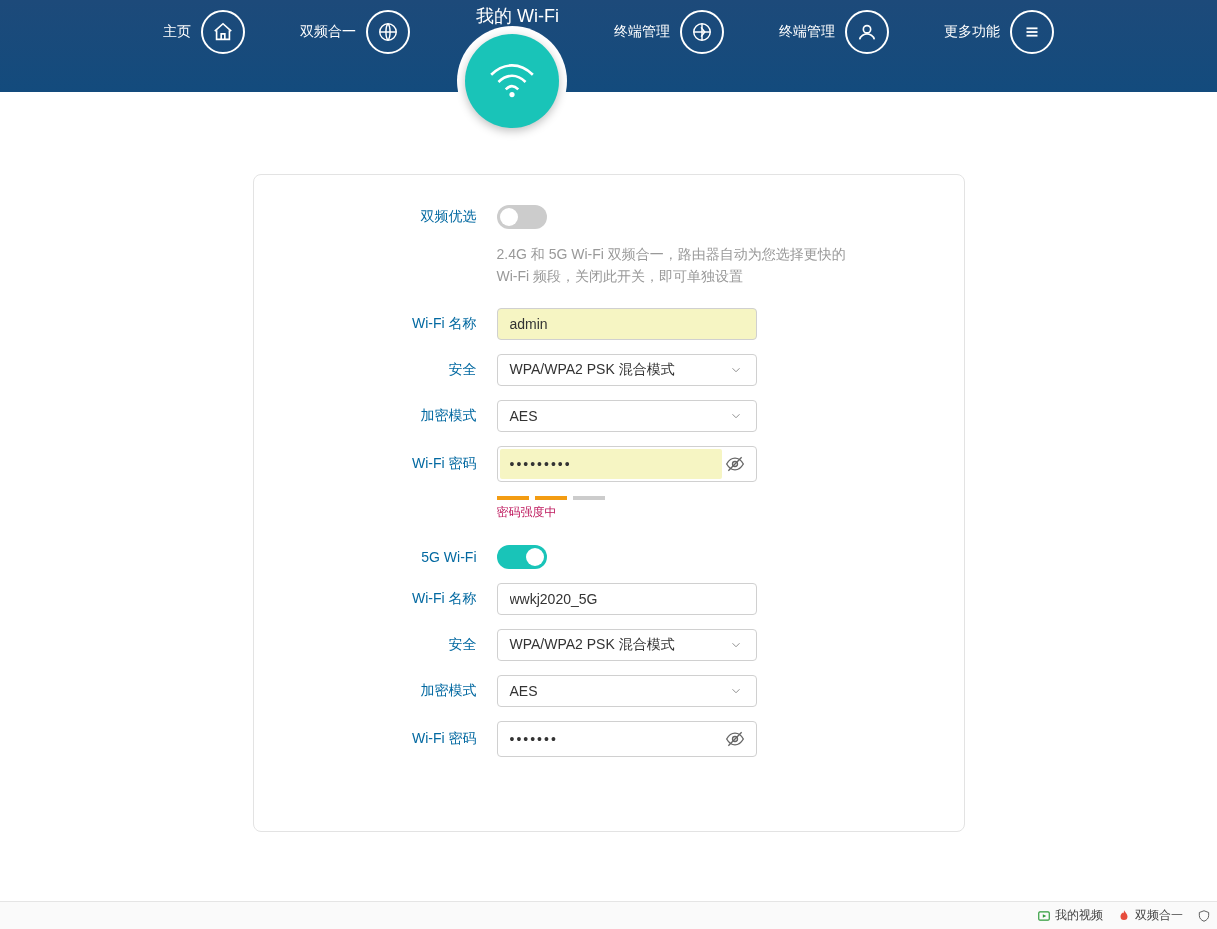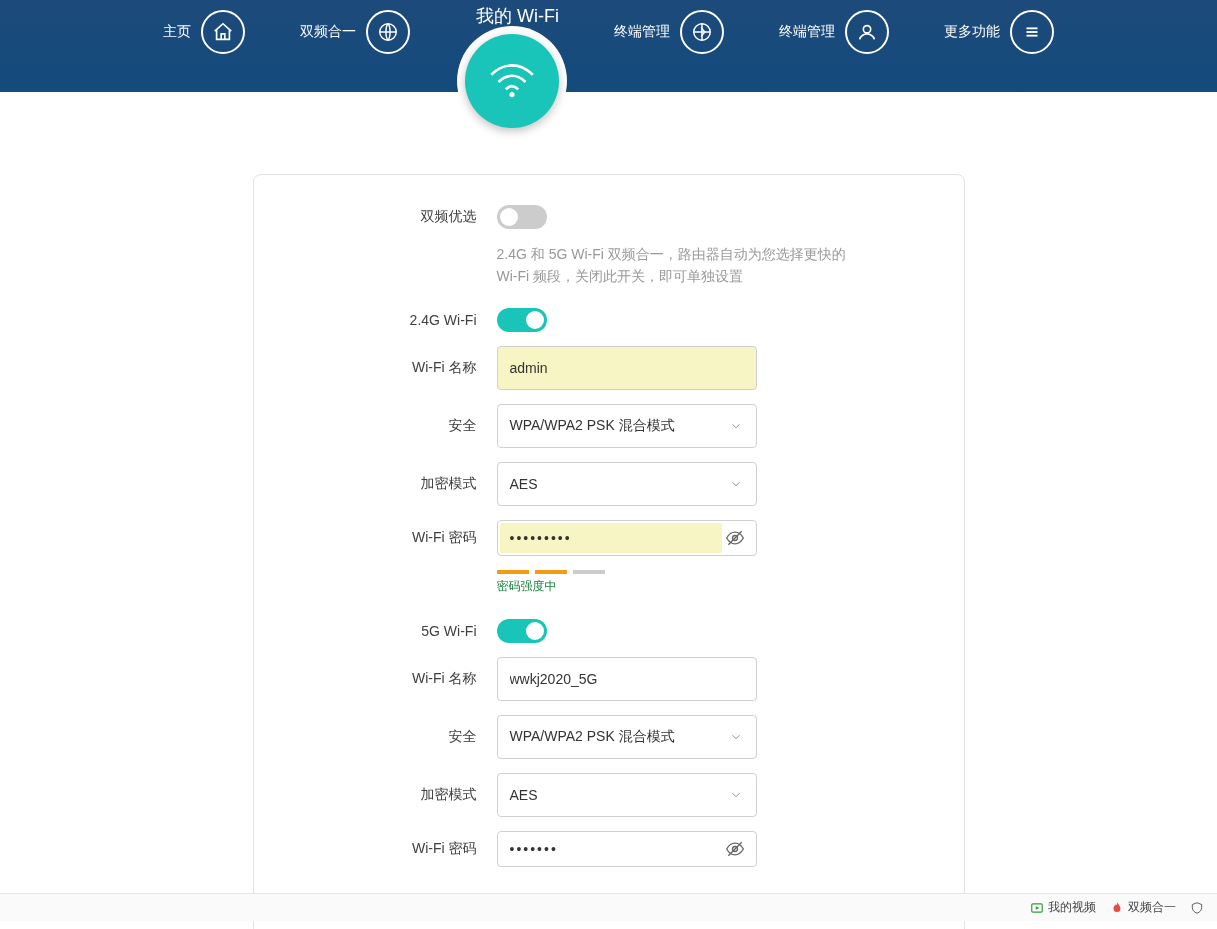--- a/index.html
+++ b/index.html
@@ -74,21 +74,21 @@
     display: flex;
     align-items: center;
     margin-bottom: 14px;
   }
   .row.spaced { margin-top: 24px; }
   .label {
     width: 168px;
     text-align: right;
     padding-right: 20px;
     font-size: 14px;
-    color: #404040;
+    color: #0369a1;
   }
   .control {
     width: 260px;
     position: relative;
   }
 
   
   .toggle {
     width: 50px; height: 24px;
     background: #ccc;
@@ -112,21 +112,21 @@
     font-size: 14px;
     color: #999;
     margin: 6px 0 20px 168px;
     width: 360px;
     line-height: 1.6;
   }
 
   
   .text-input, .select {
     width: 260px;
-    height: 44px;
+    height: 32px;
     border: 1px solid #d0d0d0;
     border-radius: 4px;
     padding: 0 12px;
     font-size: 14px;
     color: #333;
     background: #fff;
     display: flex;
     align-items: center;
     justify-content: space-between;
     cursor: pointer;
@@ -173,35 +173,35 @@
 
   .strength {
     margin: 8px 0 4px 168px;
     display: flex; gap: 6px;
   }
   .strength span {
     width: 32px; height: 4px; background: #ccc; display: block;
   }
   .strength span.active { background: #f39c12; }
   .strength-label {
-    font-size: 12px; color: #15803d; margin: 4px 0 24px 168px;
+    font-size: 12px; color: #be185d; margin: 4px 0 24px 168px;
   }
 
   
   .bottombar {
     position: absolute;
-    bottom: 8px; left: 0; right: 0;
+    bottom: 0; left: 0; right: 0;
     height: 28px;
     background: #fafafa;
     border-top: 1px solid #e5e5e5;
     display: flex;
     justify-content: flex-end;
     align-items: center;
     gap: 14px;
-    padding-right: 13px;
+    padding-right: 6px;
     font-size: 12px;
     color: #444;
   }
   .bottombar .item { display: flex; align-items: center; gap: 4px; cursor: pointer; }
   .bottombar svg { width: 14px; height: 14px; }
 
 </style>
 </head>
 <body>
 
@@ -283,26 +283,20 @@
   <div class="form">
 
     <div class="row">
       <div class="label">双频优选</div>
       <div class="control">
         <div class="toggle"></div>
       </div>
     </div>
     <div class="hint">2.4G 和 5G Wi-Fi 双频合一，路由器自动为您选择更快的 Wi-Fi 频段，关闭此开关，即可单独设置</div>
 
-    <div class="row">
-      <div class="label">2.4G Wi-Fi</div>
-      <div class="control">
-        <div class="toggle on"></div>
-      </div>
-    </div>
 
     <div class="row">
       <div class="label">Wi-Fi 名称</div>
       <div class="control">
         <div class="text-input hl">
           <input type="text" value="admin" style="">
         </div>
       </div>
     </div>
 

